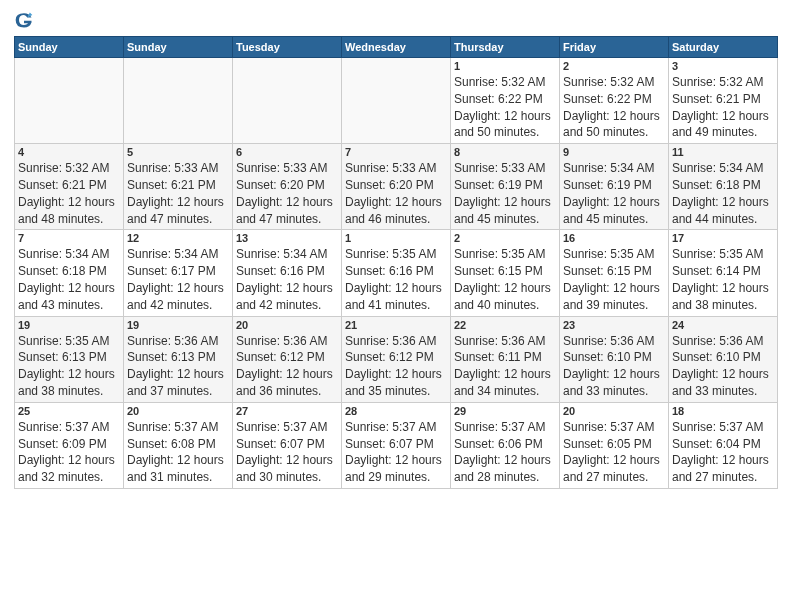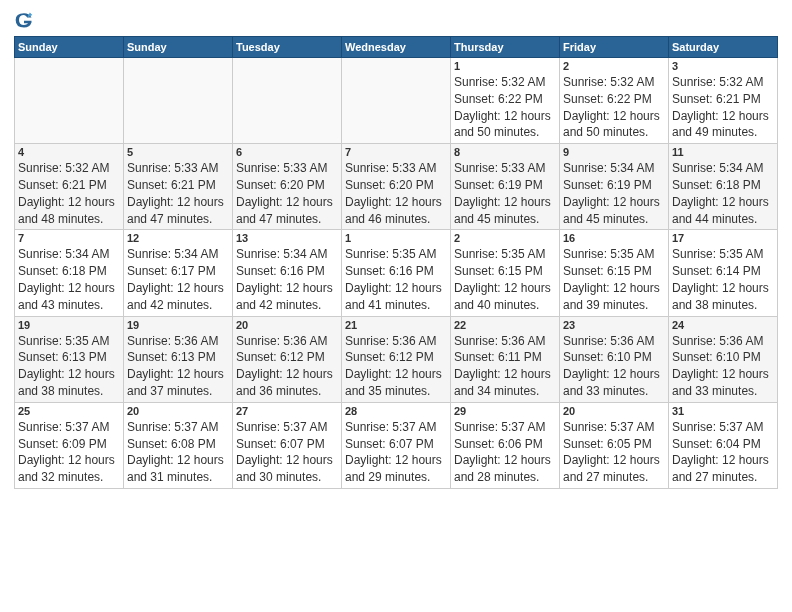--- a/index.html
+++ b/index.html
@@ -210,19 +210,19 @@
           </td>
           <td>
             <span class="day-num">29</span>
             <div class="cell-content">Sunrise: 5:37 AM<br>Sunset: 6:06 PM<br>Daylight: 12 hours and 28 minutes.</div>
           </td>
           <td>
             <span class="day-num">20</span>
             <div class="cell-content">Sunrise: 5:37 AM<br>Sunset: 6:05 PM<br>Daylight: 12 hours and 27 minutes.</div>
           </td>
           <td>
-            <span class="day-num">31</span>
+            <span class="day-num">18</span>
             <div class="cell-content">Sunrise: 5:37 AM<br>Sunset: 6:04 PM<br>Daylight: 12 hours and 27 minutes.</div>
           </td>
         </tr>
       </tbody>
   </table>
 </div>
 
 </body></html>

